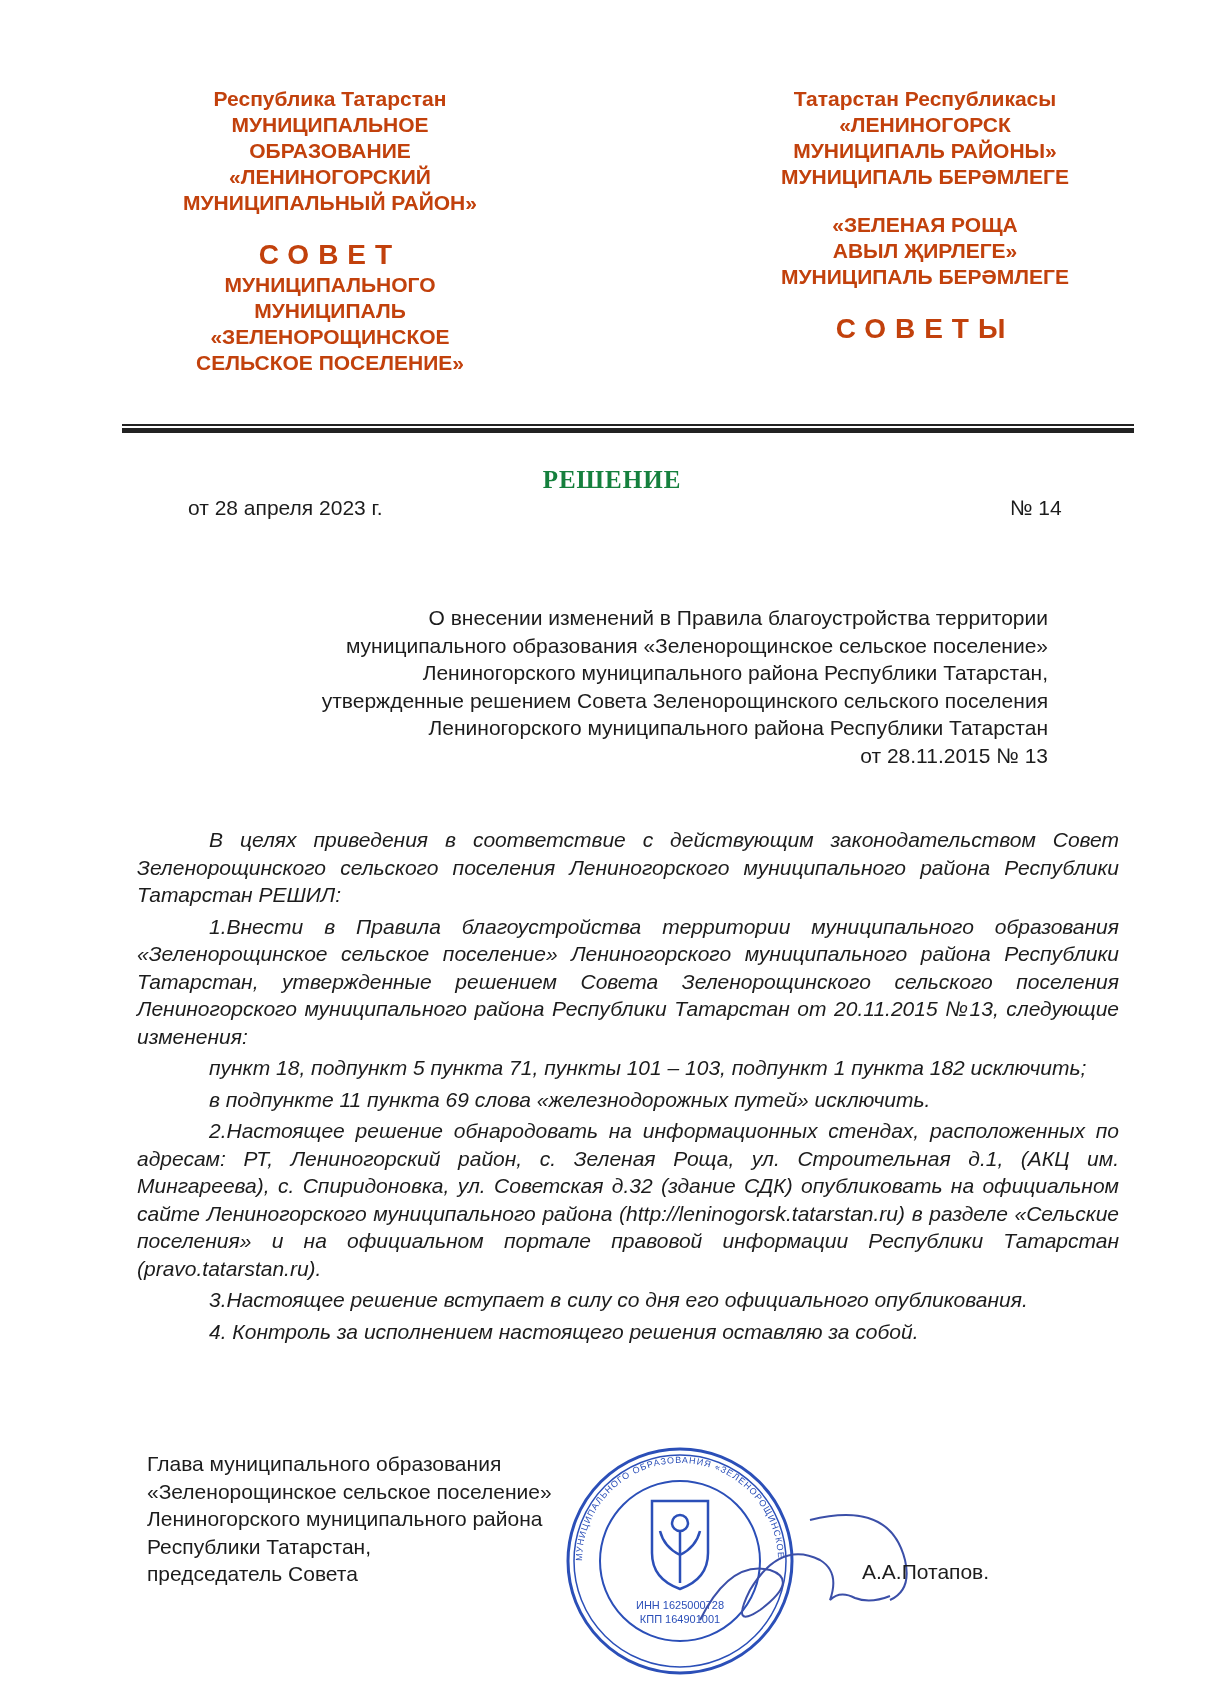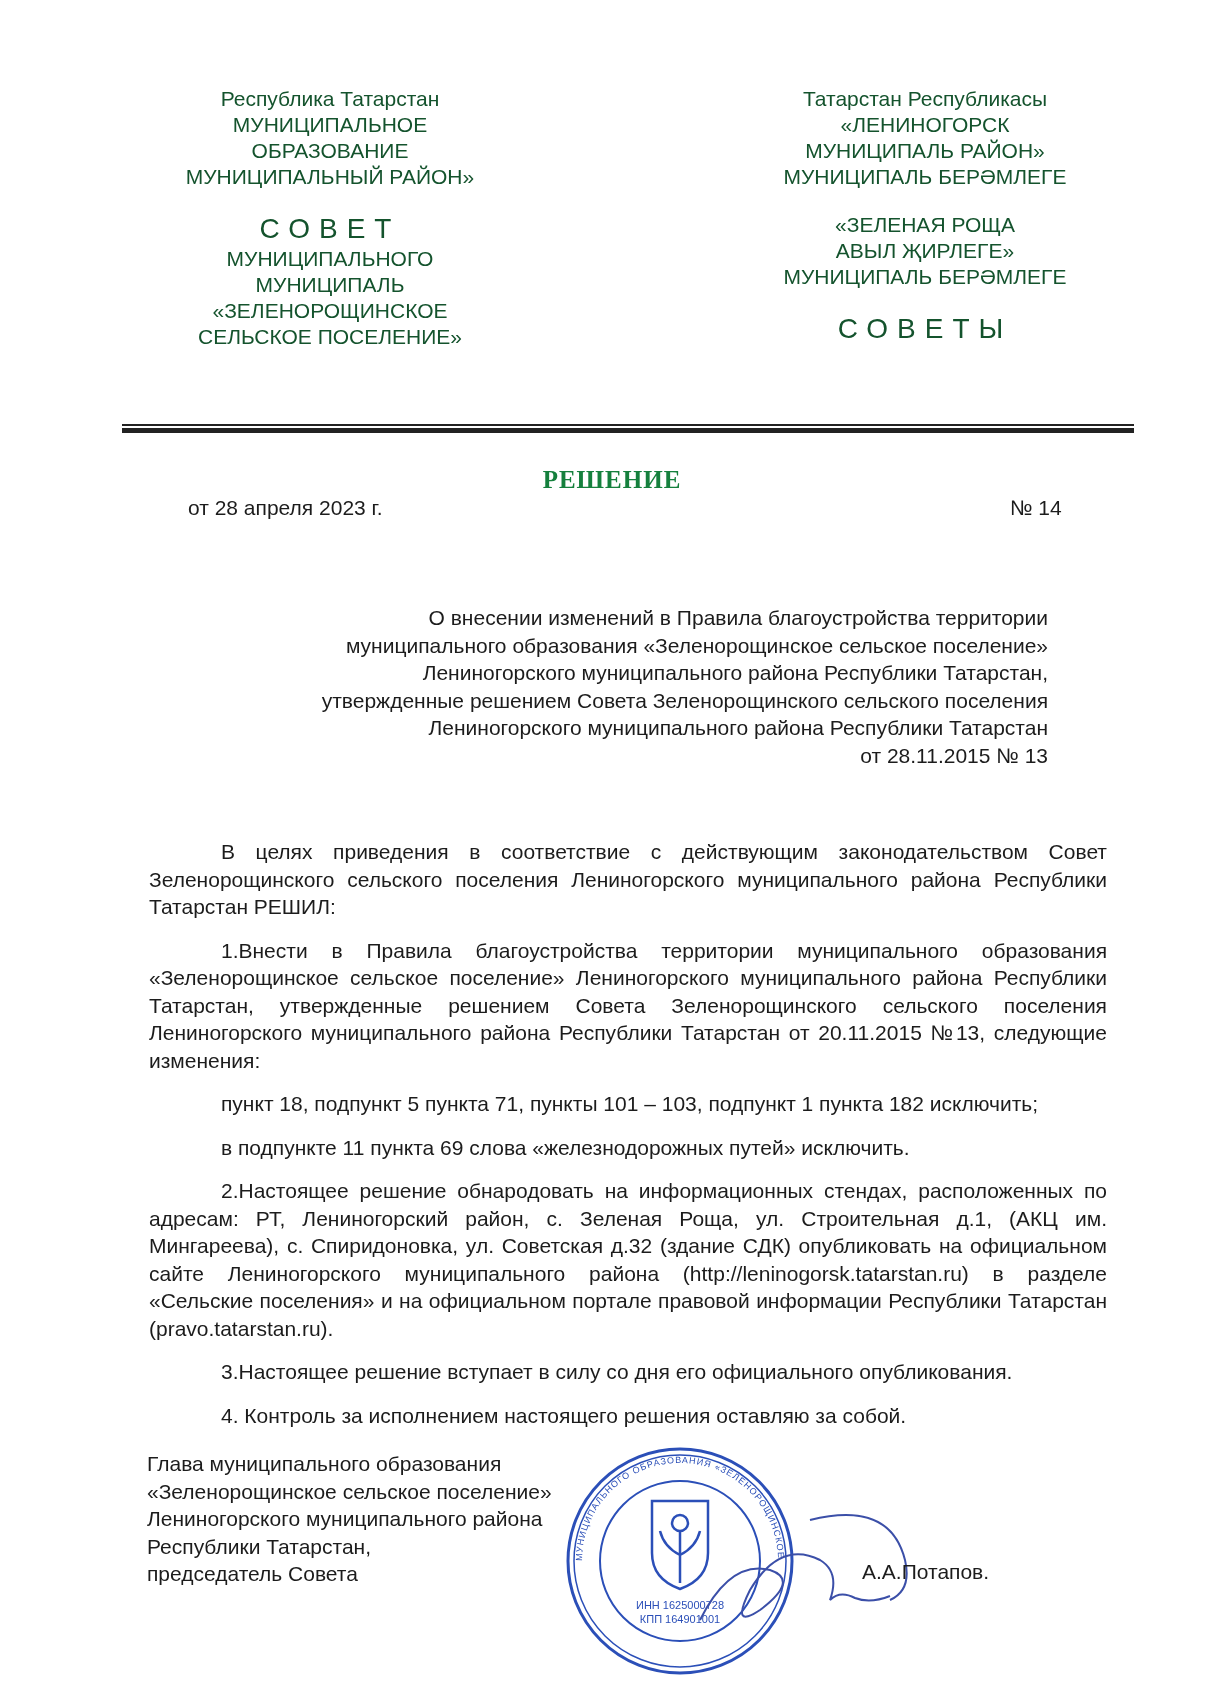--- a/index.html
+++ b/index.html
@@ -1,22 +1,22 @@
 <!DOCTYPE html>
 <html><head>
 <meta charset="utf-8">
 <style>
   html, body { margin: 0; padding: 0; background: #ffffff; }
   body {
     width: 1224px; height: 1698px; position: relative; overflow: hidden;
     font-family: "Liberation Sans", sans-serif; color: #1c1c1c;
   }
   .hdr-col {
-    position: absolute; text-align: center; font-weight: normal;
-    font-size: 21px; line-height: 26px; color: #14532d;
+    position: absolute; text-align: center; font-weight: bold;
+    font-size: 21px; line-height: 26px; color: #c2410c;
   }
   .hdr-left { left: 140px; width: 380px; top: 86px; }
   .hdr-right { left: 730px; width: 390px; top: 86px; }
   .hdr-line { display: block; white-space: nowrap; }
   .sovet {
     font-size: 28px; letter-spacing: 9px; line-height: 34px;
     margin-top: 22px; display: block;
   }
   .gap { display: block; height: 22px; }
   .rule {
@@ -33,48 +33,49 @@
   .num { position: absolute; left: 1010px; top: 496px; font-size: 21px; }
   .subject {
     position: absolute; left: 180px; width: 868px; top: 604px; text-align: right;
     font-size: 21px; line-height: 27.5px;
   }
   .subject span { display: block; white-space: nowrap; }
   .body {
     position: absolute; left: 133px; width: 990px; top: 822px;
     font-size: 21px; line-height: 27.5px; text-align: justify;
   }
-  .body p { margin: 16px; text-indent: 72px; }
+  .body p { margin: 4px; text-indent: 72px; font-style: italic; }
   .sig-block {
     position: absolute; left: 147px; top: 1450px; font-size: 21px; line-height: 27.5px;
   }
   .sig-block span { display: block; white-space: nowrap; }
   .sig-name { position: absolute; left: 862px; top: 1560px; font-size: 21px; }
   .stamp { position: absolute; left: 562px; top: 1443px; width: 236px; height: 236px; }
   .signature { position: absolute; left: 690px; top: 1500px; width: 230px; height: 150px; }
 </style>
 </head>
 <body>
 
 <div class="hdr-col hdr-left">
   <span class="hdr-line">Республика Татарстан</span>
   <span class="hdr-line">МУНИЦИПАЛЬНОЕ</span>
   <span class="hdr-line">ОБРАЗОВАНИЕ</span>
+  <span class="hdr-line">«ЛЕНИНОГОРСКИЙ</span>
   <span class="hdr-line">МУНИЦИПАЛЬНЫЙ РАЙОН»</span>
   <span class="hdr-line sovet">СОВЕТ</span>
   <span class="hdr-line">МУНИЦИПАЛЬНОГО</span>
   <span class="hdr-line">МУНИЦИПАЛЬ</span>
   <span class="hdr-line">«ЗЕЛЕНОРОЩИНСКОЕ</span>
   <span class="hdr-line">СЕЛЬСКОЕ ПОСЕЛЕНИЕ»</span>
 </div>
 
 <div class="hdr-col hdr-right">
   <span class="hdr-line">Татарстан  Республикасы</span>
   <span class="hdr-line">«ЛЕНИНОГОРСК</span>
-  <span class="hdr-line">МУНИЦИПАЛЬ РАЙОН»</span>
+  <span class="hdr-line">МУНИЦИПАЛЬ РАЙОНЫ»</span>
   <span class="hdr-line">МУНИЦИПАЛЬ БЕРӘМЛЕГЕ</span>
   <span class="gap"></span>
   <span class="hdr-line">«ЗЕЛЕНАЯ РОЩА</span>
   <span class="hdr-line">АВЫЛ ҖИРЛЕГЕ»</span>
   <span class="hdr-line">МУНИЦИПАЛЬ  БЕРӘМЛЕГЕ</span>
   <span class="hdr-line sovet">СОВЕТЫ</span>
 </div>
 
 <div class="rule">
   <div class="thin"></div>

